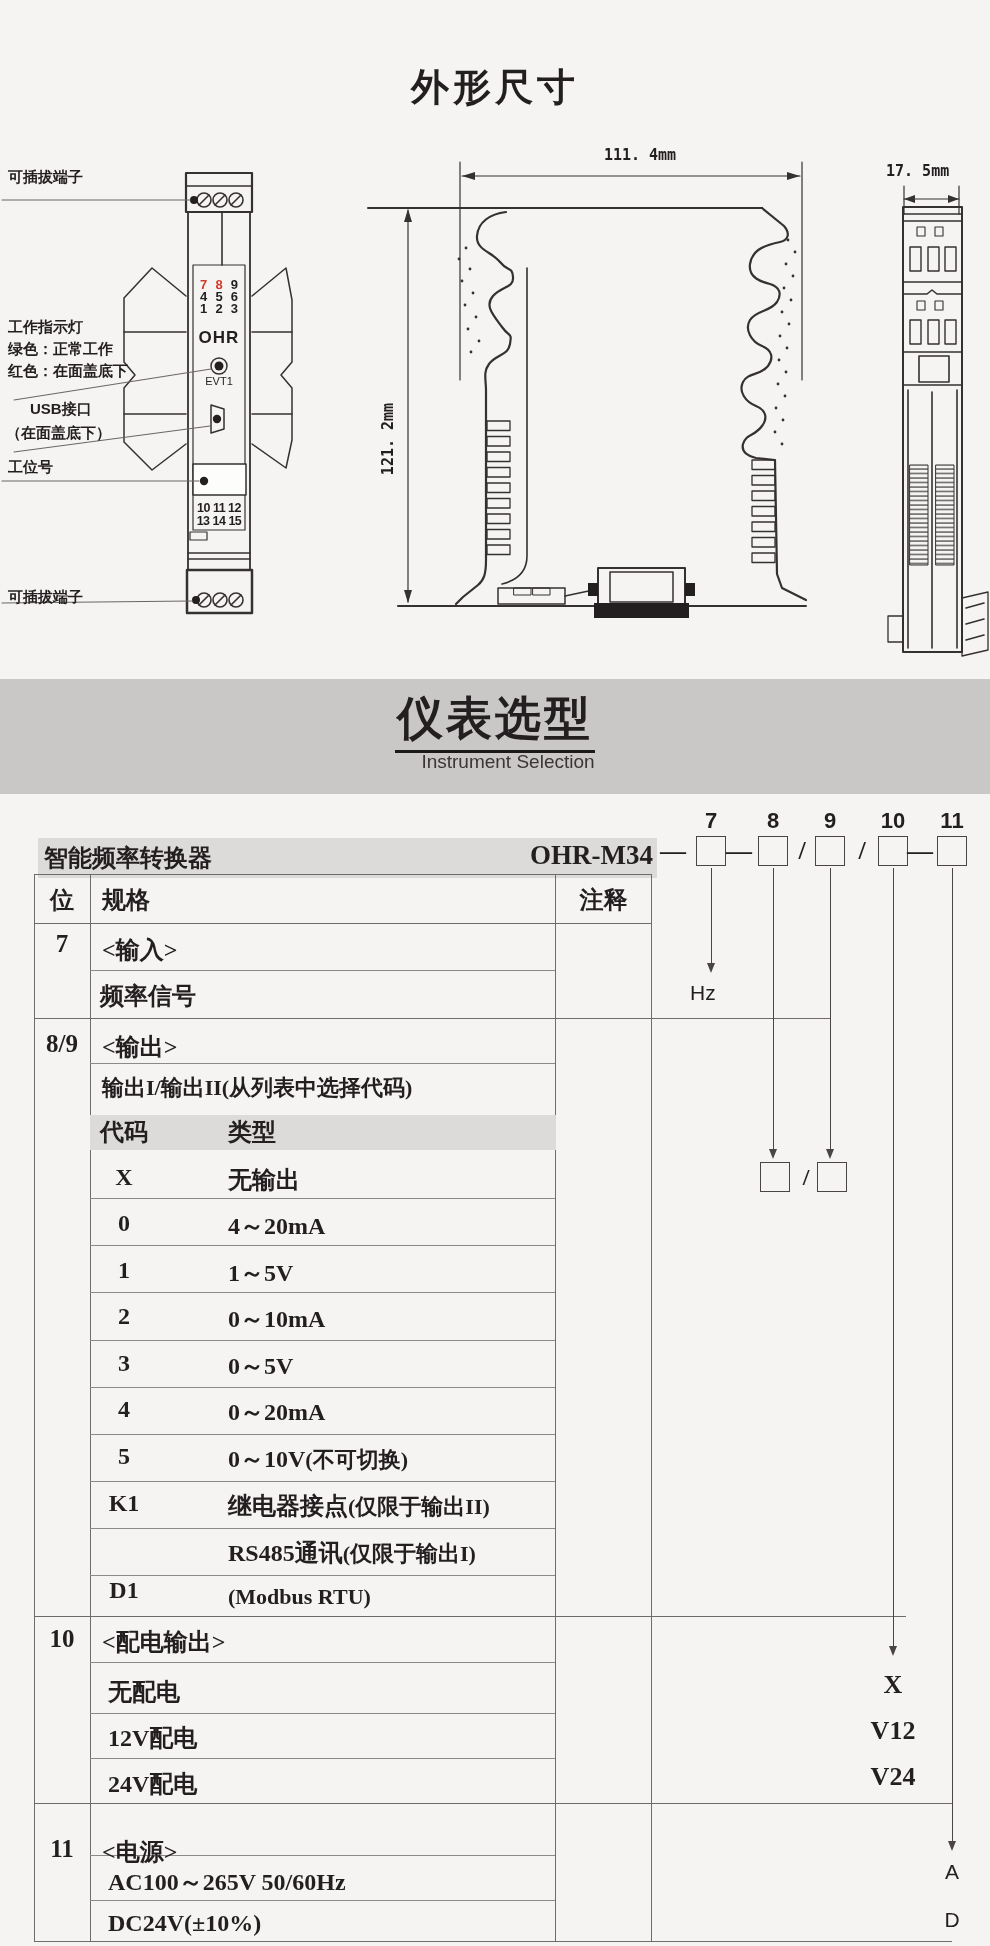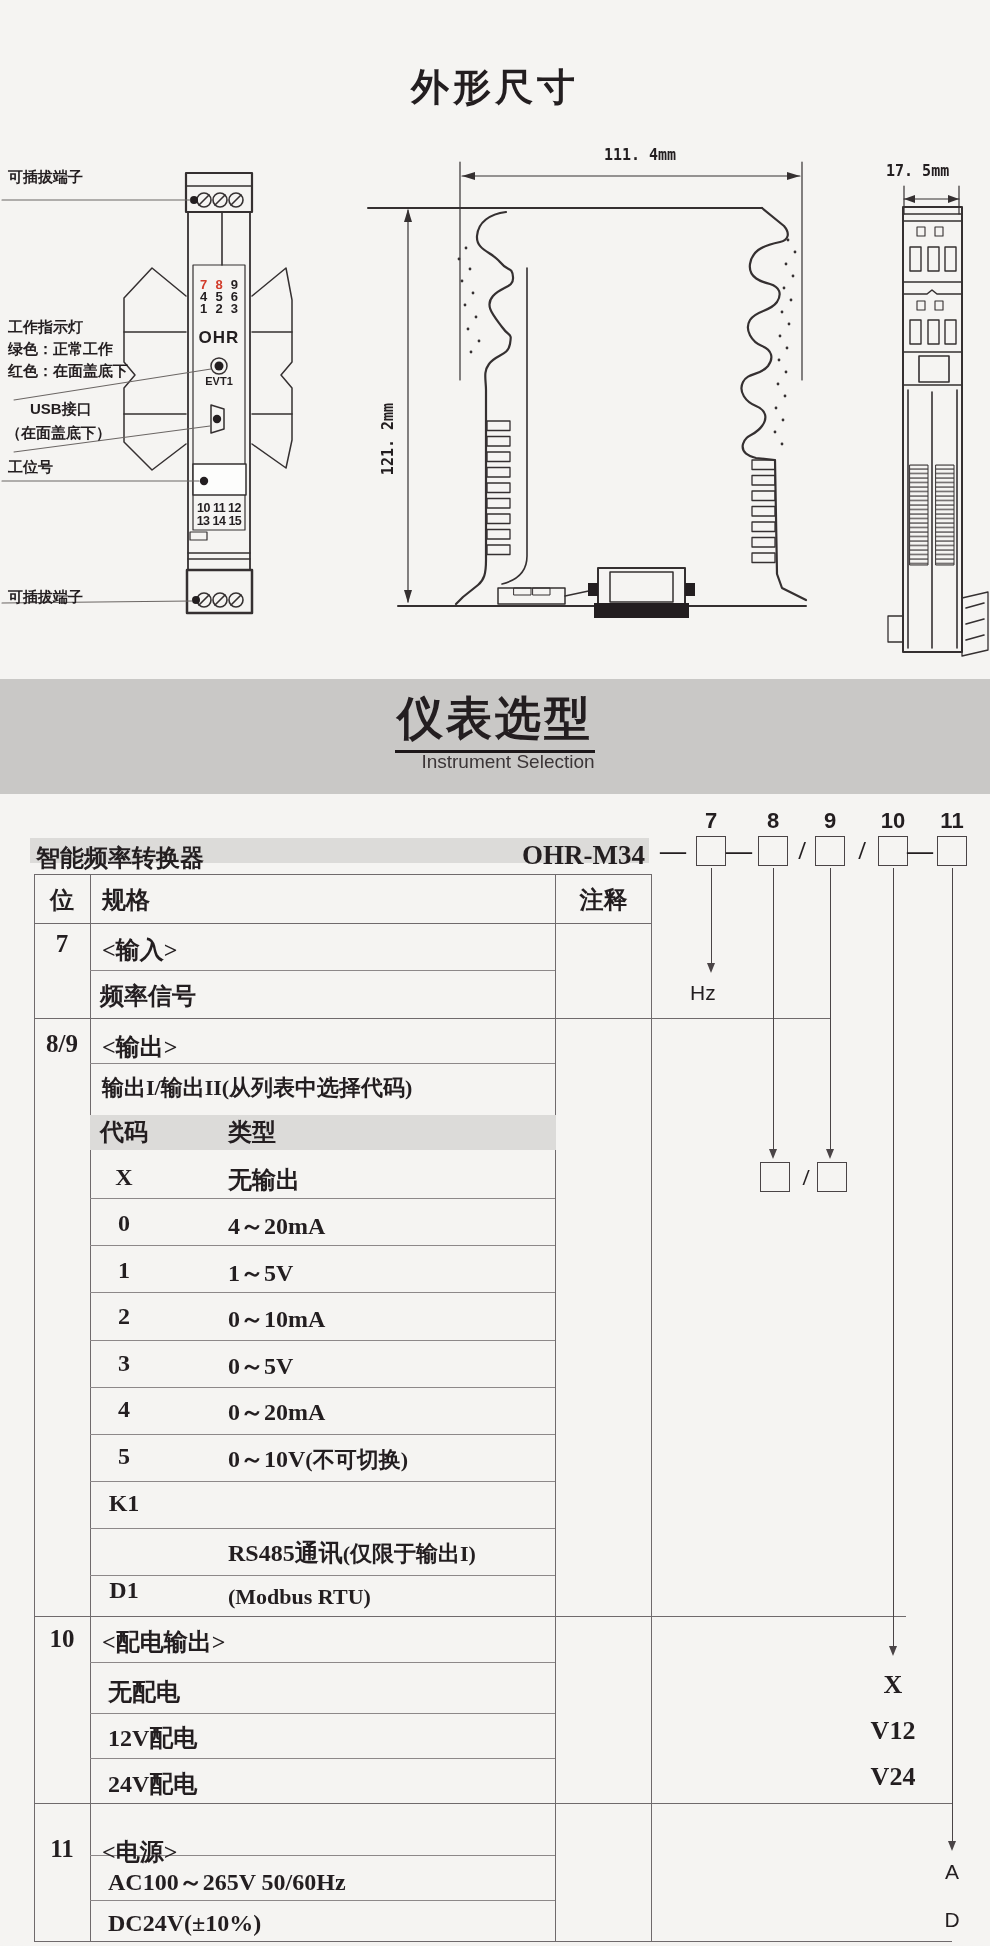--- a/index.html
+++ b/index.html
@@ -12,21 +12,21 @@
   .abs{position:absolute;}
   
   .draw-title{left:0;top:62px;width:990px;text-align:center;font-size:38px;font-weight:bold;letter-spacing:4px;}
   .dlabel{font-size:15px;font-weight:bold;white-space:nowrap;}
   .dim{font-family:"DejaVu Sans Mono",monospace;font-size:15px;font-weight:bold;white-space:nowrap;}
   .pins{display:grid;grid-template-columns:1fr 1fr 1fr;justify-items:center;
         font-size:13px;font-weight:bold;line-height:12px;}
   .pinred{color:var(--red);}
   .pinrow{left:190px;width:58px;text-align:center;font-size:12.5px;font-weight:bold;letter-spacing:-0.5px;white-space:nowrap;}
   .ohr{left:193px;width:52px;text-align:center;font-size:17px;font-weight:bold;letter-spacing:1px;}
-  .evt{left:193px;width:52px;text-align:center;font-size:11px;font-weight:bold;}
+  .evt{left:193px;width:52px;text-align:center;font-size:11px;font-weight:normal;}
   
   .banner{left:0;top:667px;width:990px;height:115px;background:var(--banner);text-align:center;margin-top:12px;}
   .banner h1{margin:8px 0 0 0;font-size:46px;letter-spacing:3px;display:inline-block;
              border-bottom:3px solid #1d181a;padding:0 2px 1px 2px;line-height:1.35;}
   .banner .sub{font-size:19px;color:#3b3537;margin-top:-2px;padding-left:26px;}
   .cell{position:absolute;font-family:"Liberation Serif",serif;font-weight:bold;font-size:24px;white-space:nowrap;}
   .small-note{font-size:22px;}
   .vline{position:absolute;width:0;border-left:1.4px solid var(--tline);}
   .hline{position:absolute;height:0;border-top:1.4px solid var(--tline);}
   .subhline{position:absolute;height:0;border-top:1.2px solid var(--subline);}
@@ -270,21 +270,21 @@
   <div class="codebox" style="left:696px;top:36px"></div>
   <div class="sep" style="left:728px;top:36px">—</div>
   <div class="codebox" style="left:758px;top:36px"></div>
   <div class="sep" style="left:791px;top:36px">/</div>
   <div class="codebox" style="left:815px;top:36px"></div>
   <div class="sep" style="left:851px;top:36px">/</div>
   <div class="codebox" style="left:878px;top:36px"></div>
   <div class="sep" style="left:909px;top:36px">—</div>
   <div class="codebox" style="left:937px;top:36px"></div>
 
-  <div class="abs" style="left:30px;top:38px;width:619px;height:25px;background:var(--rowbg)">
+  <div class="abs" style="left:38px;top:38px;width:619px;height:40px;background:var(--rowbg)">
     <span class="cell" style="left:6px;top:4px">智能频率转换器</span>
     <span class="cell" style="right:4px;top:2px;font-size:27px">OHR-M34</span>
   </div>
 
   <div class="abs" style="left:34px;top:74px;width:618px;height:1068px;border:1.5px solid var(--tline);box-sizing:border-box"></div>
   <div class="vline" style="left:90px;top:74px;height:1068px"></div>
   <div class="vline" style="left:555px;top:74px;height:1068px"></div>
   <div class="hline" style="left:34px;top:123px;width:618px"></div>
   <div class="hline" style="left:34px;top:218px;width:796px"></div>
   <div class="hline" style="left:34px;top:816px;width:872px"></div>
@@ -331,20 +331,21 @@
   <div class="cell" style="left:228px;top:457px">1～5V</div>
   <div class="cell" style="left:104px;top:503px;width:40px;text-align:center">2</div>
   <div class="cell" style="left:228px;top:503px">0～10mA</div>
   <div class="cell" style="left:104px;top:550px;width:40px;text-align:center">3</div>
   <div class="cell" style="left:228px;top:550px">0～5V</div>
   <div class="cell" style="left:104px;top:596px;width:40px;text-align:center">4</div>
   <div class="cell" style="left:228px;top:596px">0～20mA</div>
   <div class="cell" style="left:104px;top:643px;width:40px;text-align:center">5</div>
   <div class="cell" style="left:228px;top:643px"><span>0～10V</span><span class="small-note">(不可切换)</span></div>
   <div class="cell" style="left:104px;top:690px;width:40px;text-align:center">K1</div>
+  <div class="cell" style="left:228px;top:690px"><span>继电器接点</span><span class="small-note">(仅限于输出II)</span></div>
   <div class="cell" style="left:104px;top:777px;width:40px;text-align:center">D1</div>
   <div class="cell" style="left:228px;top:737px"><span>RS485通讯</span><span class="small-note">(仅限于输出I)</span></div>
   <div class="cell" style="left:228px;top:784px;font-size:22px">(Modbus RTU)</div>
 
   <div class="cell" style="left:34px;top:825px;width:56px;text-align:center;font-size:25px">10</div>
   <div class="cell" style="left:102px;top:826px">&lt;配电输出&gt;</div>
   <div class="cell" style="left:108px;top:876px">无配电</div>
   <div class="cell" style="left:108px;top:922px">12V配电</div>
   <div class="cell" style="left:108px;top:968px">24V配电</div>
 

